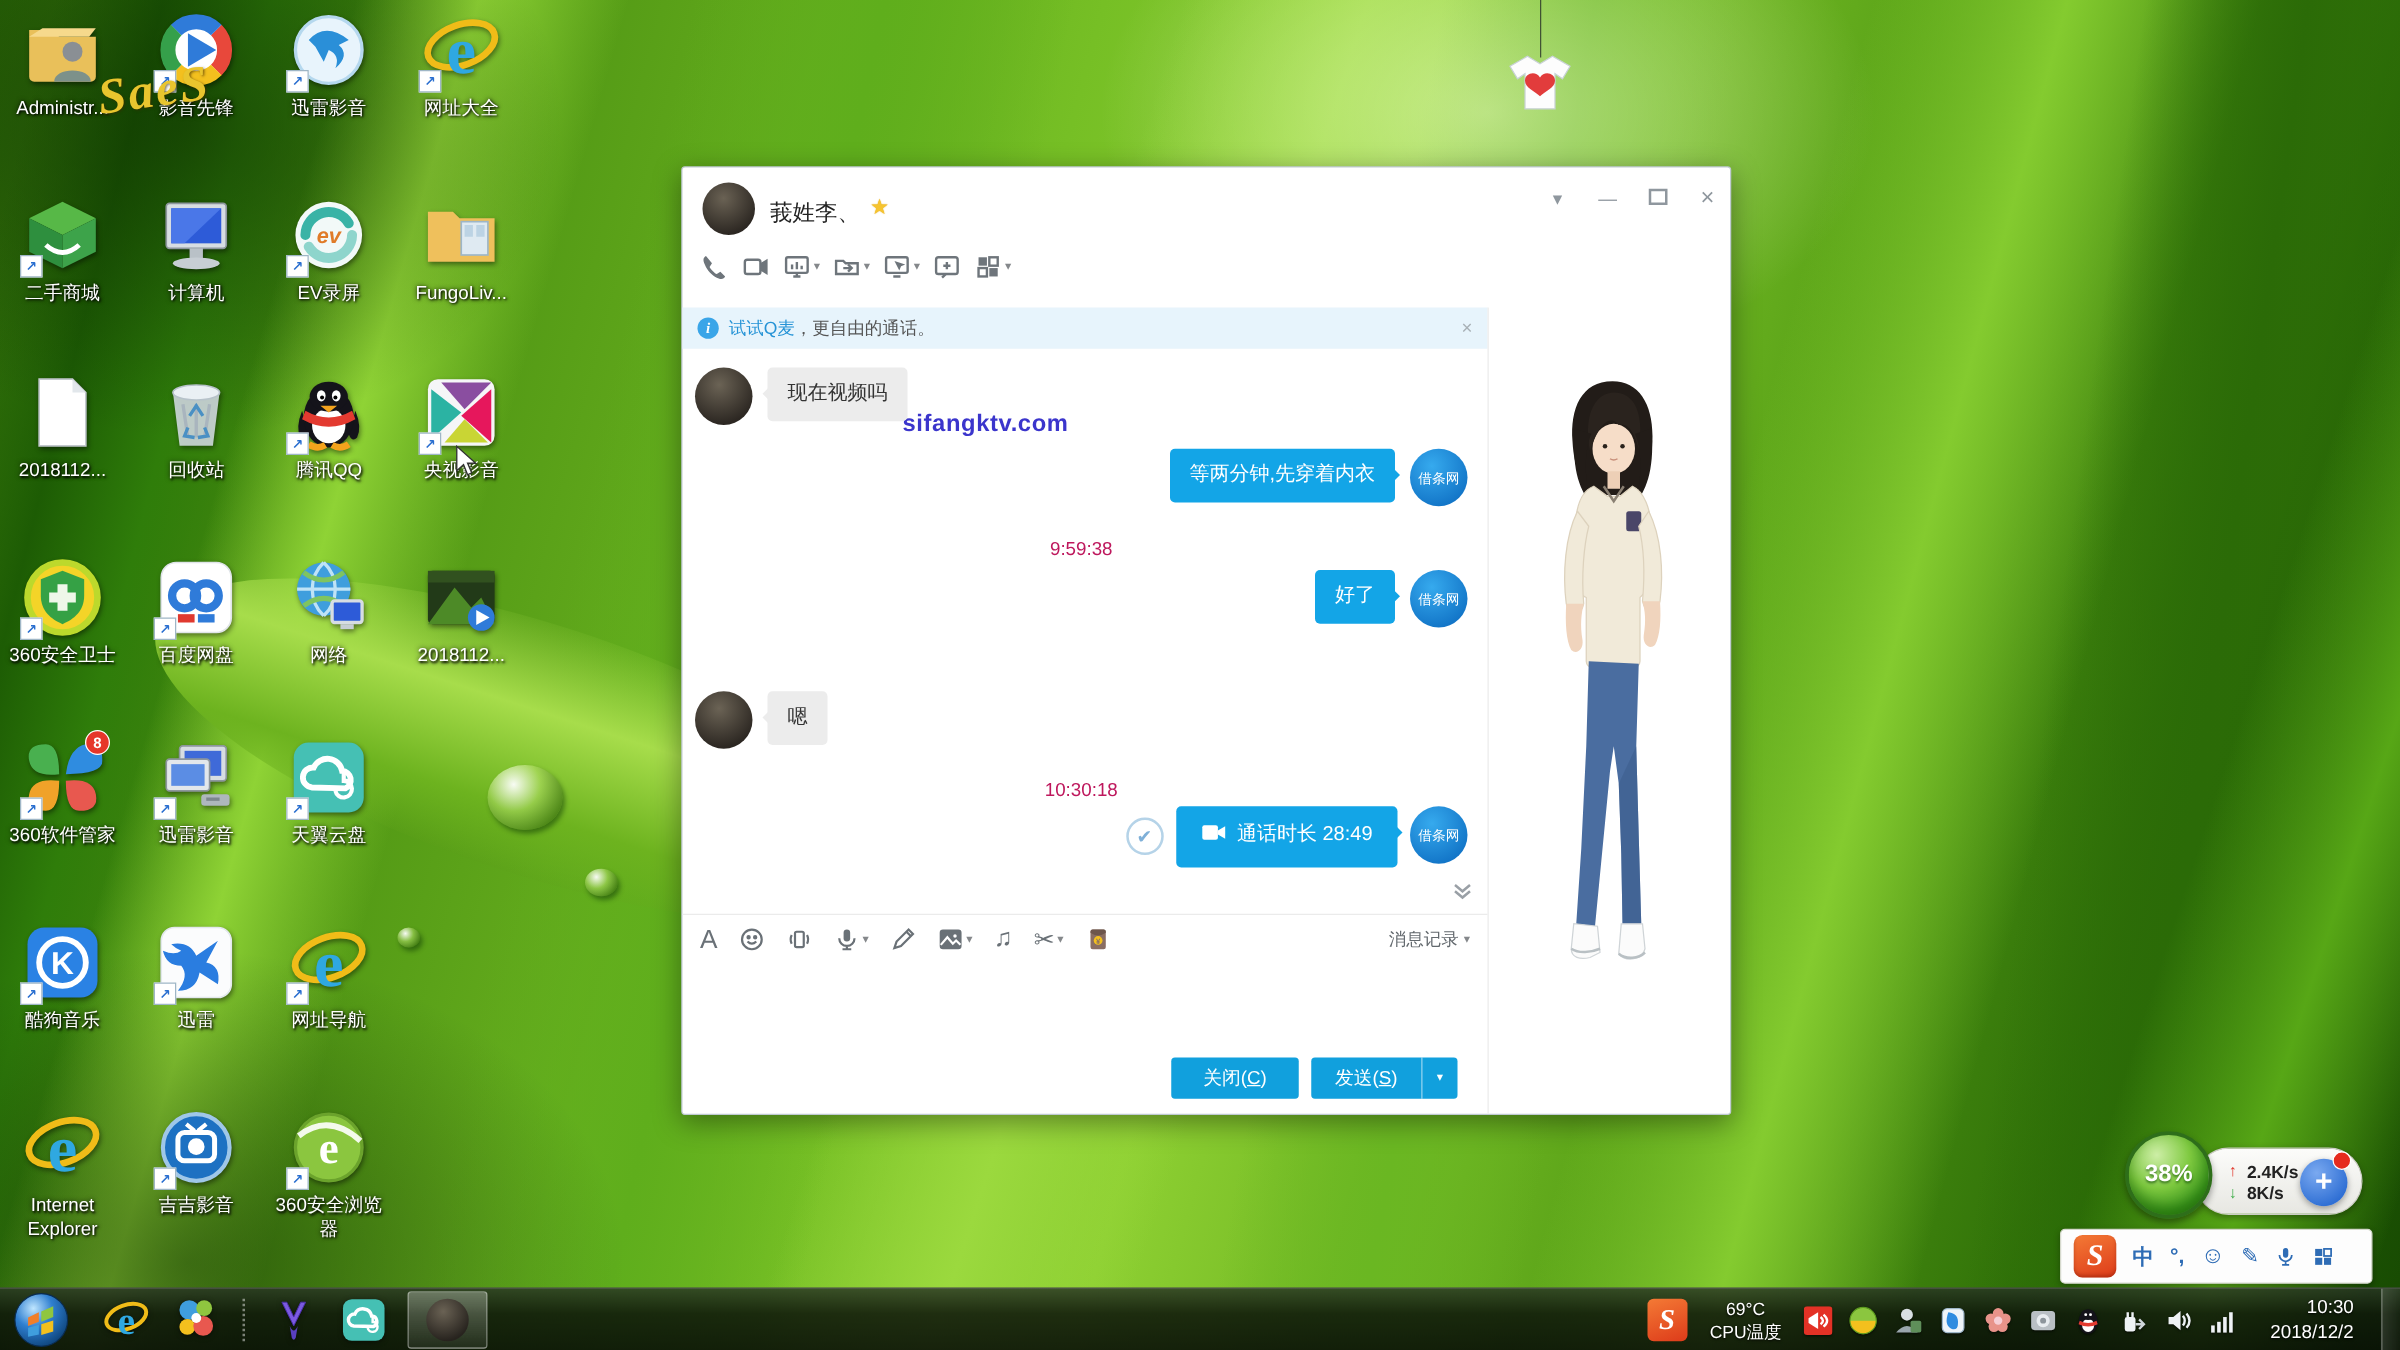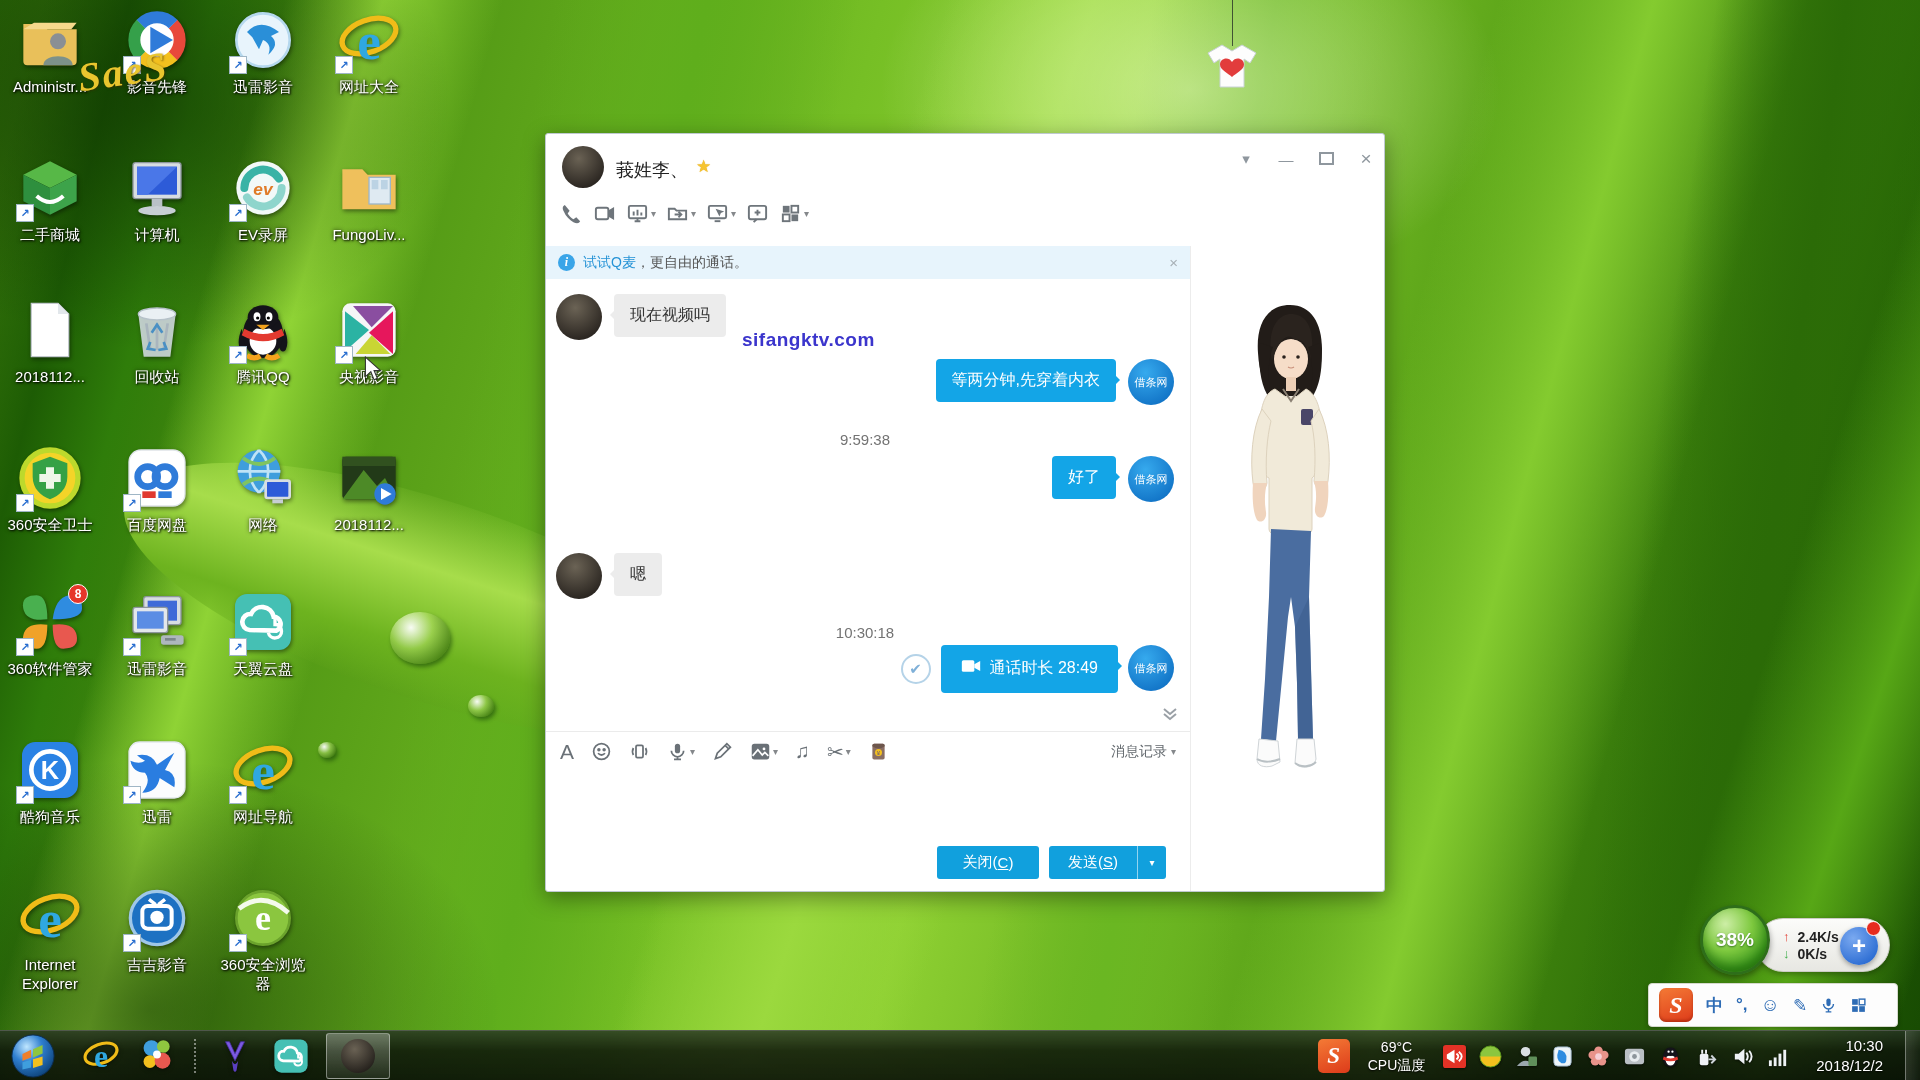--- a/index.html
+++ b/index.html
@@ -91,24 +91,24 @@
       background:radial-gradient(circle at 42% 30%,#6b6355,#2c2722 75%);}
   .av-self{width:46px;height:46px;border-radius:50%;flex:0 0 46px;color:#fff;font-size:11px;
       display:flex;align-items:center;justify-content:center;
       background:radial-gradient(circle at 38% 30%,#36aaee,#1173c6 80%);}
   .bubble{position:relative;max-width:420px;padding:11px 16px;border-radius:4px;font-size:16px;line-height:1.3;}
   .bubble.in{background:#ececec;color:#333;}
   .bubble.in::before{content:'';position:absolute;left:-10px;top:15px;border:6px solid transparent;border-right-color:#ececec;}
   .bubble.out{background:#13a5e7;color:#fff;}
   .bubble.out::after{content:'';position:absolute;right:-10px;top:15px;border:6px solid transparent;border-left-color:#13a5e7;}
   .bubble.call{display:flex;align-items:flex-start;gap:9px;padding:13px 20px;}
-  .time{color:#737373;font-size:15px;}
+  .time{color:#be185d;font-size:15px;}
   .check{width:26px;height:26px;border-radius:50%;border:2px solid #b5d3e8;color:#7fb0d8;
       font-size:15px;display:flex;align-items:center;justify-content:center;align-self:center;background:#fff;}
-  .wmark{position:absolute;left:176px;top:50px;color:#3b35cc;font-size:19px;font-weight:bold;letter-spacing:.5px;margin-left:20px;}
+  .wmark{position:absolute;left:176px;top:50px;color:#3b35cc;font-size:19px;font-weight:bold;letter-spacing:.5px;}
   .scrolldn{position:absolute;right:12px;bottom:6px;color:#9aa0a6;}
   .inputbar{position:absolute;left:0;top:597px;width:644px;height:40px;border-top:1px solid #ebebeb;
       display:flex;align-items:center;gap:17px;padding-left:14px;box-sizing:border-box;}
   .iti{display:flex;align-items:center;gap:2px;color:#6a7177;font-size:20px;}
   .iti svg{width:21px;height:21px;}
   .fontA{font-size:21px;font-weight:normal;}
   .history{margin-left:auto;margin-right:14px;font-size:14px;color:#63696e;display:flex;gap:4px;align-items:center;}
   .btnrow{position:absolute;left:0;top:712px;width:644px;display:flex;justify-content:flex-end;gap:10px;padding-right:24px;box-sizing:border-box;}
   .qbtn{height:33px;background:#11a0dd;color:#fff;font-size:15px;border:none;border-radius:3px;
       display:flex;align-items:center;justify-content:center;font-family:inherit;}
@@ -647,21 +647,21 @@
   </svg>
 
   <div class="netw">
     <div class="netpill">
       <div class="netline">
           <span class="arr-up">↑</span>
         <span>2.4K/s</span>
         </div>
       <div class="netline">
           <span class="arr-dn">↓</span>
-        <span>0K/s</span>
+        <span>8K/s</span>
         </div>
     </div>
     <div class="netball">38%</div>
     <div class="netplus">+</div>
     <div class="netdot"></div>
   </div>
 
   <div class="ime">
     <span class="slogo">S</span>
     <span class="imei">中</span>

